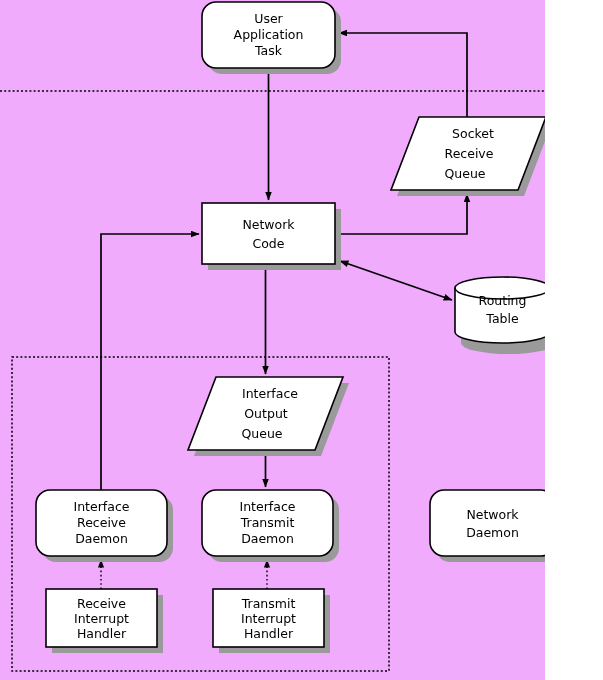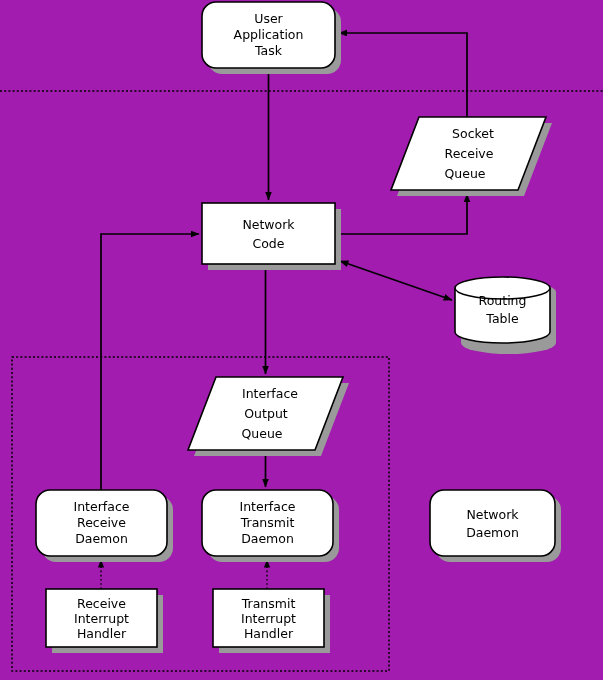--- a/index.html
+++ b/index.html
@@ -6,23 +6,23 @@
   html, body {
     margin: 0;
     padding: 0;
     background: #ffffff;
   }
   body {
     font-family: "DejaVu Sans", sans-serif;
   }
   #diagram-root {
     position: relative;
-    width: 603px;
+    width: 545px;
     height: 680px;
-    background: #a21caf;
+    background: #f0abfc;
     overflow: hidden;
     text-align: center;
   }
   #diagram-svg {
     position: absolute;
     left: 0;
     top: 0;
     width: 603px;
     height: 680px;
     display: block;

